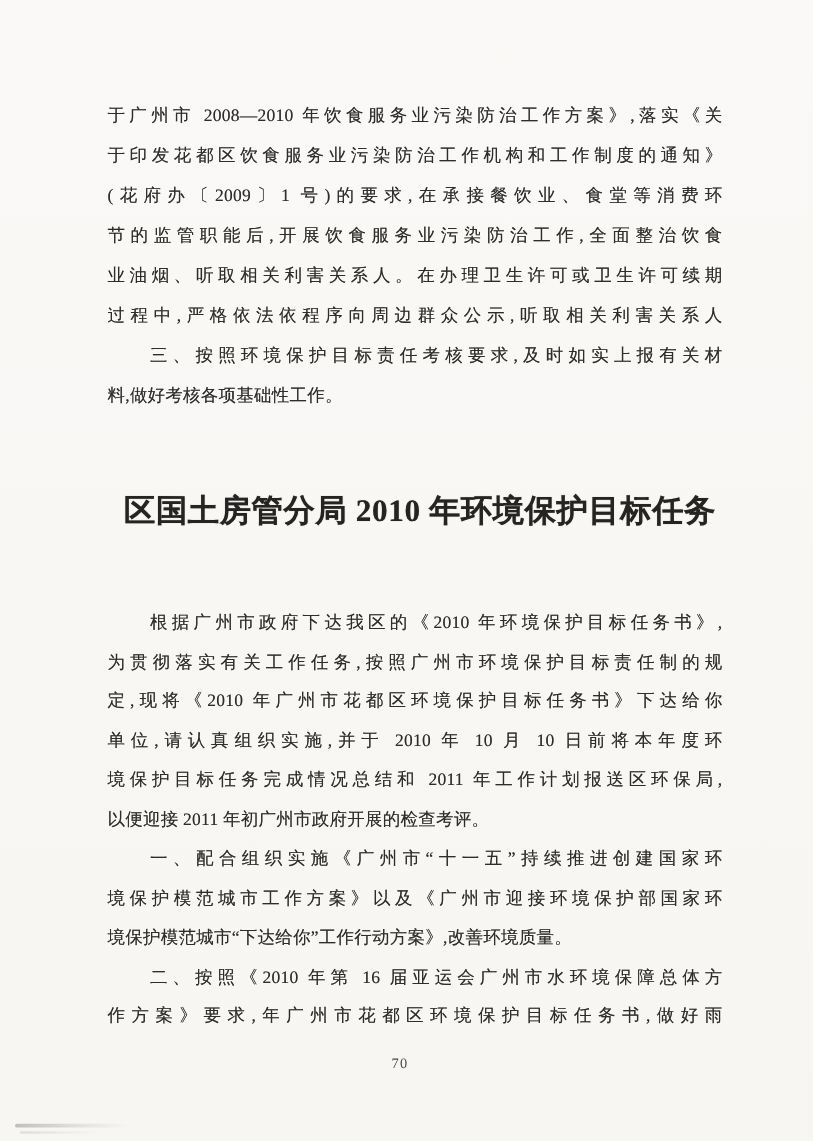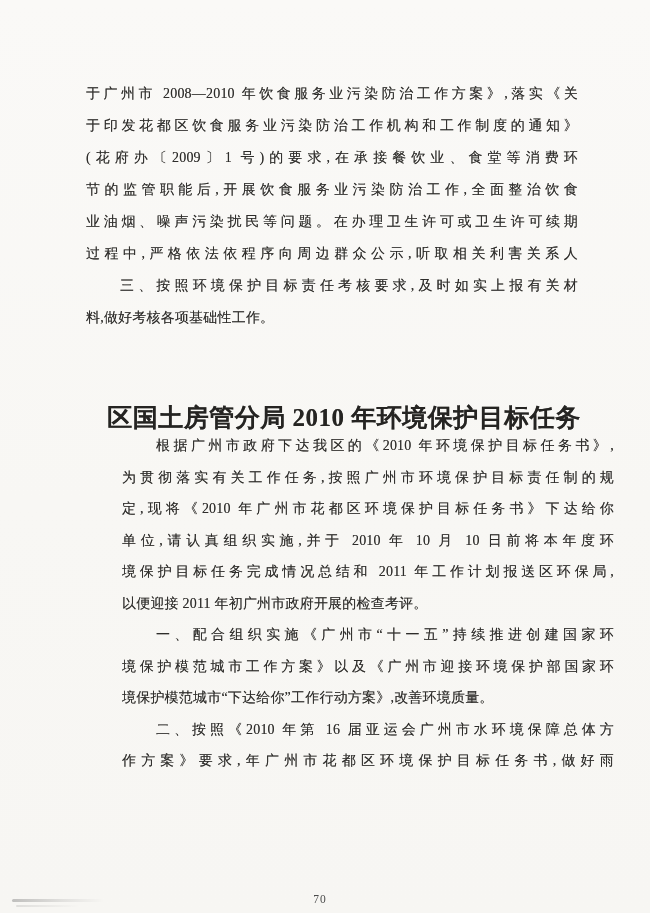--- a/index.html
+++ b/index.html
@@ -20,53 +20,53 @@
     inset: 0;
     background: linear-gradient(180deg, #faf9f7 0%, #f8f7f4 55%, #f7f6f3 100%);
   }
   .text-block {
     position: absolute;
     left: 86px;
     width: 492px;
     text-shadow: 0 0 0.5px rgba(45, 43, 40, 0.55);
   }
   .block-a { top: 78px; }
-  .block-b { top: 430px; margin-left: 36px; }
+  .block-b { top: 483px; }
   .line {
     font-size: 14px;
     letter-spacing: 0.2px;
     white-space: nowrap;
   }
   .block-a .line { height: 32px; line-height: 32px; }
   .block-b .line { height: 31.5px; line-height: 31.5px; }
   .line.full {
     white-space: normal;
     text-align: justify;
     text-align-last: justify;
     text-justify: inter-ideograph;
   }
   .line.indent { text-indent: 34px; }
   .heading {
     position: absolute;
     left: 86px;
     top: 388px;
     width: 492px;
-    margin: 12px;
+    margin: 4px;
     font-size: 25px;
     font-weight: 700;
     line-height: 36px;
     text-align: center;
     letter-spacing: 0.5px;
     color: #252422;
     text-shadow: 0 0 0.6px rgba(37, 36, 34, 0.6);
   }
   .page-number {
     position: absolute;
     left: 0;
-    top: 893px;
+    top: 845px;
     width: 640px;
     text-align: center;
     font-size: 11.5px;
     letter-spacing: 1px;
     color: #4a4a4a;
   }
   .smudge-1 {
     position: absolute;
     left: 12px;
     top: 899px;
@@ -93,21 +93,21 @@
 </head>
 <body style="--paper: #f9f8f5; --ink: #2e2d2b;">
 
 <div class="page">
 
   <div class="text-block block-a">
       <div class="line full">于广州市 2008—2010 年饮食服务业污染防治工作方案》,落实《关</div>
       <div class="line full">于印发花都区饮食服务业污染防治工作机构和工作制度的通知》</div>
       <div class="line full">(花府办〔2009〕1 号)的要求,在承接餐饮业、食堂等消费环</div>
       <div class="line full">节的监管职能后,开展饮食服务业污染防治工作,全面整治饮食</div>
-      <div class="line full">业油烟、噪声污染扰民等问题。在办理卫生许可或卫生许可续期</div>
+      <div class="line full">业油烟、听取相关利害关系人。在办理卫生许可或卫生许可续期</div>
       <div class="line full">过程中,严格依法依程序向周边群众公示,听取相关利害关系人</div>
       <div class="line full indent">三、按照环境保护目标责任考核要求,及时如实上报有关材</div>
       <div class="line">料,做好考核各项基础性工作。</div>
     </div>
 
   <h1 class="heading">区国土房管分局 2010 年环境保护目标任务</h1>
 
   <div class="text-block block-b">
       <div class="line full indent">根据广州市政府下达我区的《2010 年环境保护目标任务书》,</div>
       <div class="line full">为贯彻落实有关工作任务,按照广州市环境保护目标责任制的规</div>

